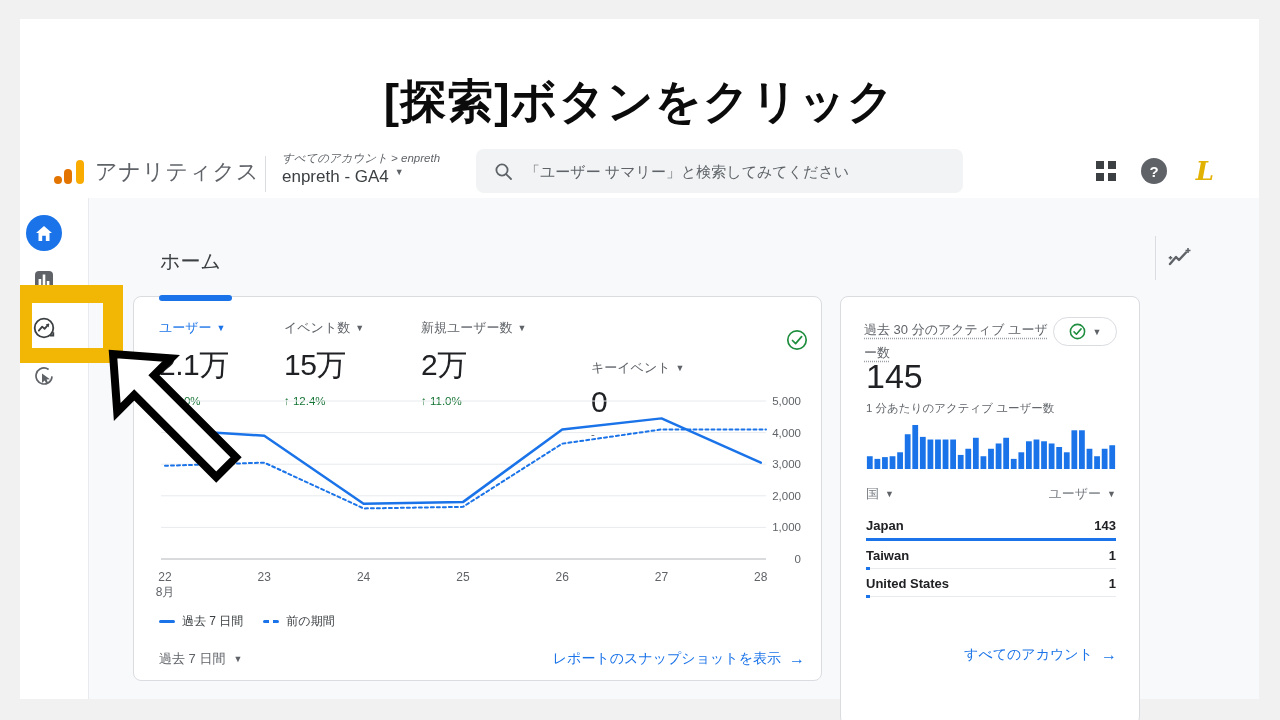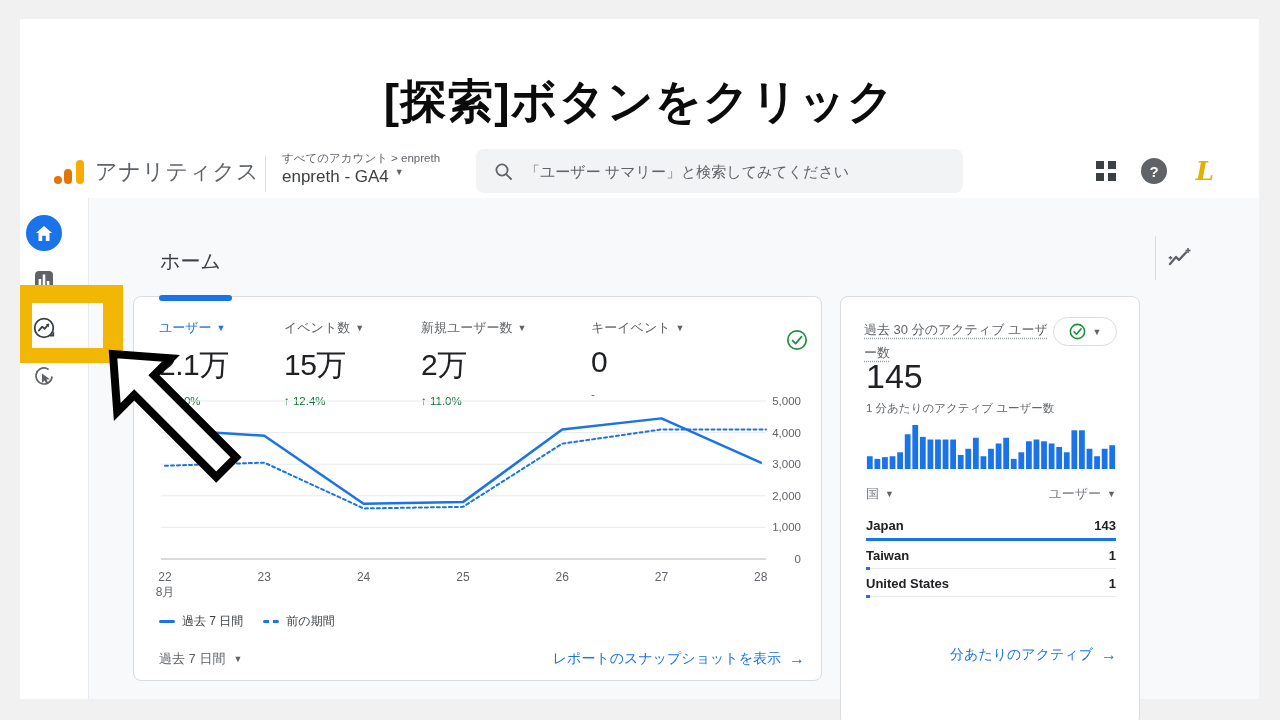--- a/index.html
+++ b/index.html
@@ -10,21 +10,21 @@
   .slide { left:20px; top:19px; width:1239px; height:680px; background:#ffffff; }
 
   .caption { left:0; top:52px; width:1239px; text-align:center; font-size:46px; font-weight:800;
              color:#0b0b0b; letter-spacing:1px; }
 
   
   .ga-header { left:0; top:124px; width:1239px; height:55px; background:#fff; }
   .logo-wrap { left:32px; top:14px; display:flex; align-items:center; gap:9px; }
   .brand { font-size:22px; color:#5f6368; letter-spacing:1px; }
   .hdr-divider { left:245px; top:13px; width:1px; height:36px; background:#dadce0; }
-  .crumb-small { left:262px; top:8px; font-size:11.5px; color:#5f6368; }
+  .crumb-small { left:262px; top:8px; font-size:11.5px; color:#5f6368;font-style:italic; }
   .property { left:262px; top:24px; font-size:17px; color:#3c4043; display:flex; align-items:flex-start; gap:6px;}
   .caret { font-size:9px; color:#5f6368; }
   .searchbar { left:456px; top:6px; width:487px; height:44px; background:#f1f3f4; border-radius:8px;
                display:flex; align-items:center; gap:12px; padding:0 18px; }
   .searchbar input { border:none; outline:none; background:transparent; font-size:15px; color:#5f6368;
                      width:400px; font-family:inherit; }
   .searchbar input::placeholder { color:#5f6368; opacity:1; }
   .hdr-icons { right:40px; top:14px; display:flex; align-items:center; gap:24px; }
   .help-circle { width:26px; height:26px; border-radius:50%; background:#5f6368; color:#fff;
                  font-size:15px; font-weight:700; display:flex; align-items:center; justify-content:center; }
@@ -40,21 +40,21 @@
                  display:flex; align-items:center; justify-content:center; }
   .page-title { left:140px; top:229px; font-size:20px; color:#3c4043; }
   .insights-divider { left:1135px; top:217px; width:1px; height:44px; background:#dadce0; }
 
   .card { background:#fff; border:1px solid #dadce0; border-radius:8px; }
   .main-card { left:113px; top:277px; width:689px; height:385px; }
   .rt-card { left:820px; top:277px; width:300px; height:429px; }
 
   .tab-indicator { left:25px; top:-2px; width:73px; height:6px; background:#1a73e8; border-radius:4px; }
   .metric { top:22px; }
-  .m0 { left:25px; } .m1 { left:150px; } .m2 { left:287px; } .m3 { left:457px; }
+  .m0 { left:25px; } .m1 { left:150px; } .m2 { left:287px; } .m3 { left:457px;margin-top:40px; }
   .metric-label { font-size:13px; color:#5f6368; display:flex; align-items:center; gap:5px; }
   .metric-label.active { color:#1a73e8; }
   .metric-label.active .caret { color:#1a73e8; }
   .metric-value { font-size:30px; color:#202124; margin-top:8px; letter-spacing:-0.5px; }
   .metric-delta { font-size:11.5px; color:#137333; margin-top:9px; }
   .metric-delta.neutral { color:#5f6368; }
   .quality-icon { left:652px; top:32px; }
 
   .legend-row { left:25px; top:316px; display:flex; align-items:center; gap:20px; font-size:12px; color:#3c4043; }
   .legend-item { display:flex; align-items:center; gap:7px; }
@@ -343,21 +343,21 @@
         <div class="rt-row">
           <span>United States</span>
           <span>1</span>
         </div>
         <div class="track-min"></div>
       </div>
     </div>
 
     <div class="abs rt-footer">
       <div class="blue-link">
-        <span>分あたりのアクティブ</span>
+        <span>すべてのアカウント</span>
         <span class="arr">→</span>
       </div>
     </div>
   </div>
 
 </div>
 
 <div class="abs highlight-frame"></div>
 <svg class="abs cursor-layer" viewBox="0 0 1280 720">
   <g transform="translate(113,354) rotate(-45)">

